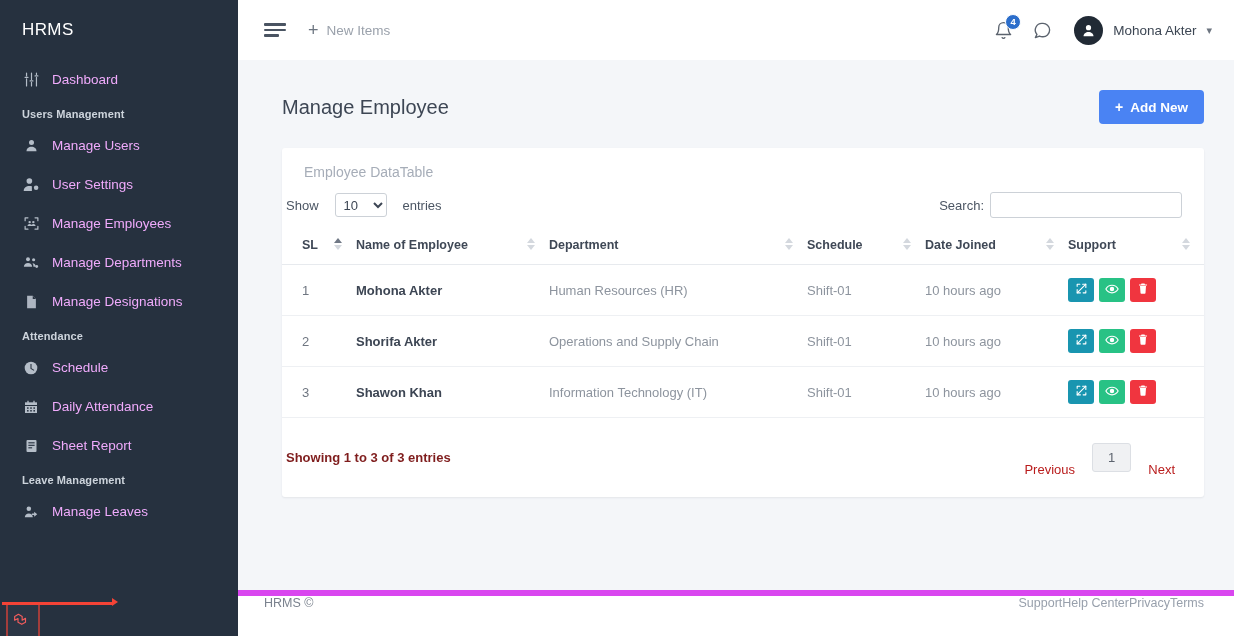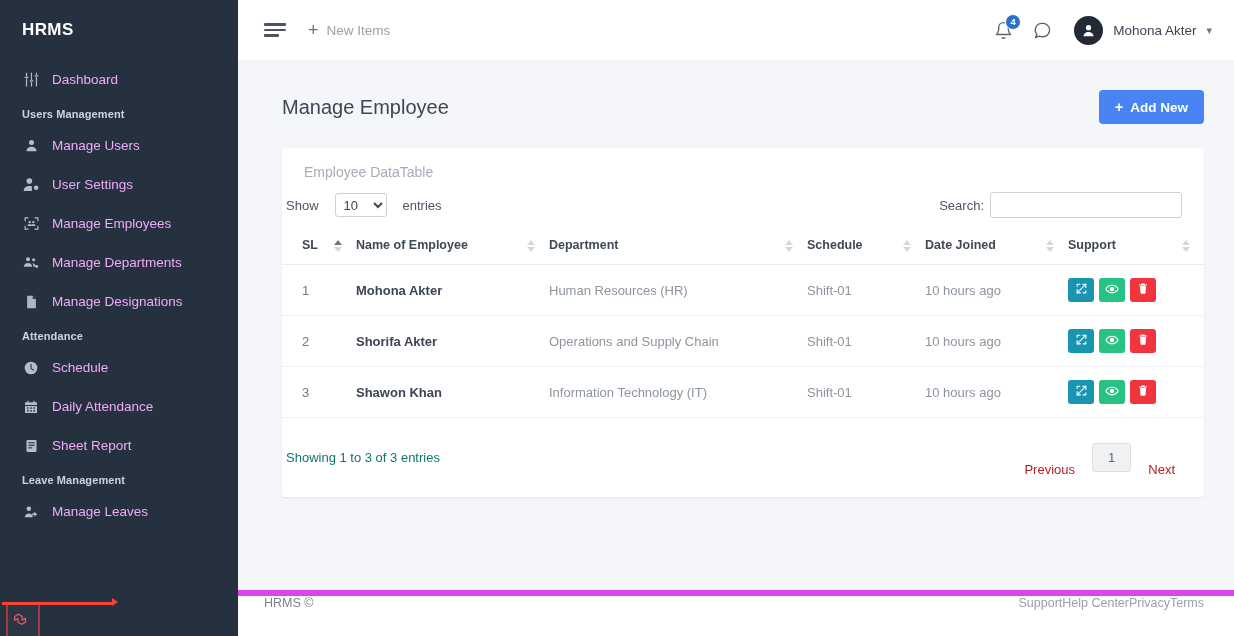--- a/index.html
+++ b/index.html
@@ -14,21 +14,21 @@
   
   .sidebar {
     width: 238px; min-width: 238px; height: 636px;
     background: #26313f;
     position: relative;
     overflow: hidden;
   }
   .brand {
     height: 60px; display: flex; align-items: center;
     padding-left: 22px;
-    color: #ffffff; font-size: 17px; font-weight: bold; letter-spacing: .4px;
+    color: #ffffff; font-size: 17px; font-weight: normal; letter-spacing: .4px;
   }
   .nav-section {
     color: #cdd4dc; font-size: 11px; font-weight: bold;
     padding: 9px 0 6px 22px; letter-spacing: .1px;
   }
   .nav-item {
     display: flex; align-items: center;
     height: 39px; padding-left: 22px;
     color: #f0abfc; font-size: 13.5px;
     cursor: pointer; gap: 12px;
@@ -133,21 +133,21 @@
     height: 26px; width: 192px; padding: 2px 6px; color: #3d4654;
     outline: none; background: #fff;
   }
 
   table { width: 100%; border-collapse: collapse; }
   thead th {
     text-align: left; font-size: 12.5px; color: #3f4856; font-weight: bold;
     padding: 10px 0 12px 0; border-bottom: 1px solid #e7eaee;
     position: relative; vertical-align: middle;
   }
-  .th-inner { display: flex; align-items: flex-end; }
+  .th-inner { display: flex; align-items: flex-start; }
   .sorter { margin-left: auto; padding-right: 14px; display: flex; flex-direction: column; gap: 2px; line-height: 0; }
   .sorter .up, .sorter .dn {
     width: 0; height: 0; border-left: 4px solid transparent; border-right: 4px solid transparent;
   }
   .sorter .up { border-bottom: 5px solid #d4d8de; }
   .sorter .dn { border-top: 5px solid #d4d8de; }
   .sorter.asc .up { border-bottom-color: #707885; }
   tbody td {
     font-size: 13px; color: #8d949e;
     padding: 13px 0; border-bottom: 1px solid #eef0f3;
@@ -166,21 +166,21 @@
   .abtn {
     width: 26px; height: 24px; border-radius: 3px; border: none;
     display: flex; align-items: center; justify-content: center;
     cursor: pointer; color: #fff;
   }
   .abtn.edit { background: #1995b0; }
   .abtn.view { background: #28c285; }
   .abtn.del  { background: #f0353f; }
 
   .dt-bottom { display: flex; align-items: center; padding: 14px 16px 14px 2px; }
-  .dt-info { font-size: 13px; color: #0f766e; padding-left: 2px; }
+  .dt-info { font-size: 13px; color: #7f1d1d; padding-left: 2px; font-weight: bold; }
   .pager { margin-left: auto; display: flex; align-items: center; gap: 0; }
   .pg { font-size: 13px; color: #b91c1c; padding: 6px 13px; cursor: pointer; margin-top: 24px; }
   .pg.num {
     border: 1px solid #dcdfe4; background: #f0f1f3; color: #5d646f;
     border-radius: 3px; padding: 6px 15px; margin: 0 4px;
   }
 
   .footer {
     height: 46px; min-height: 46px; background: #ffffff;
     display: flex; padding: 0 30px 0 26px;

